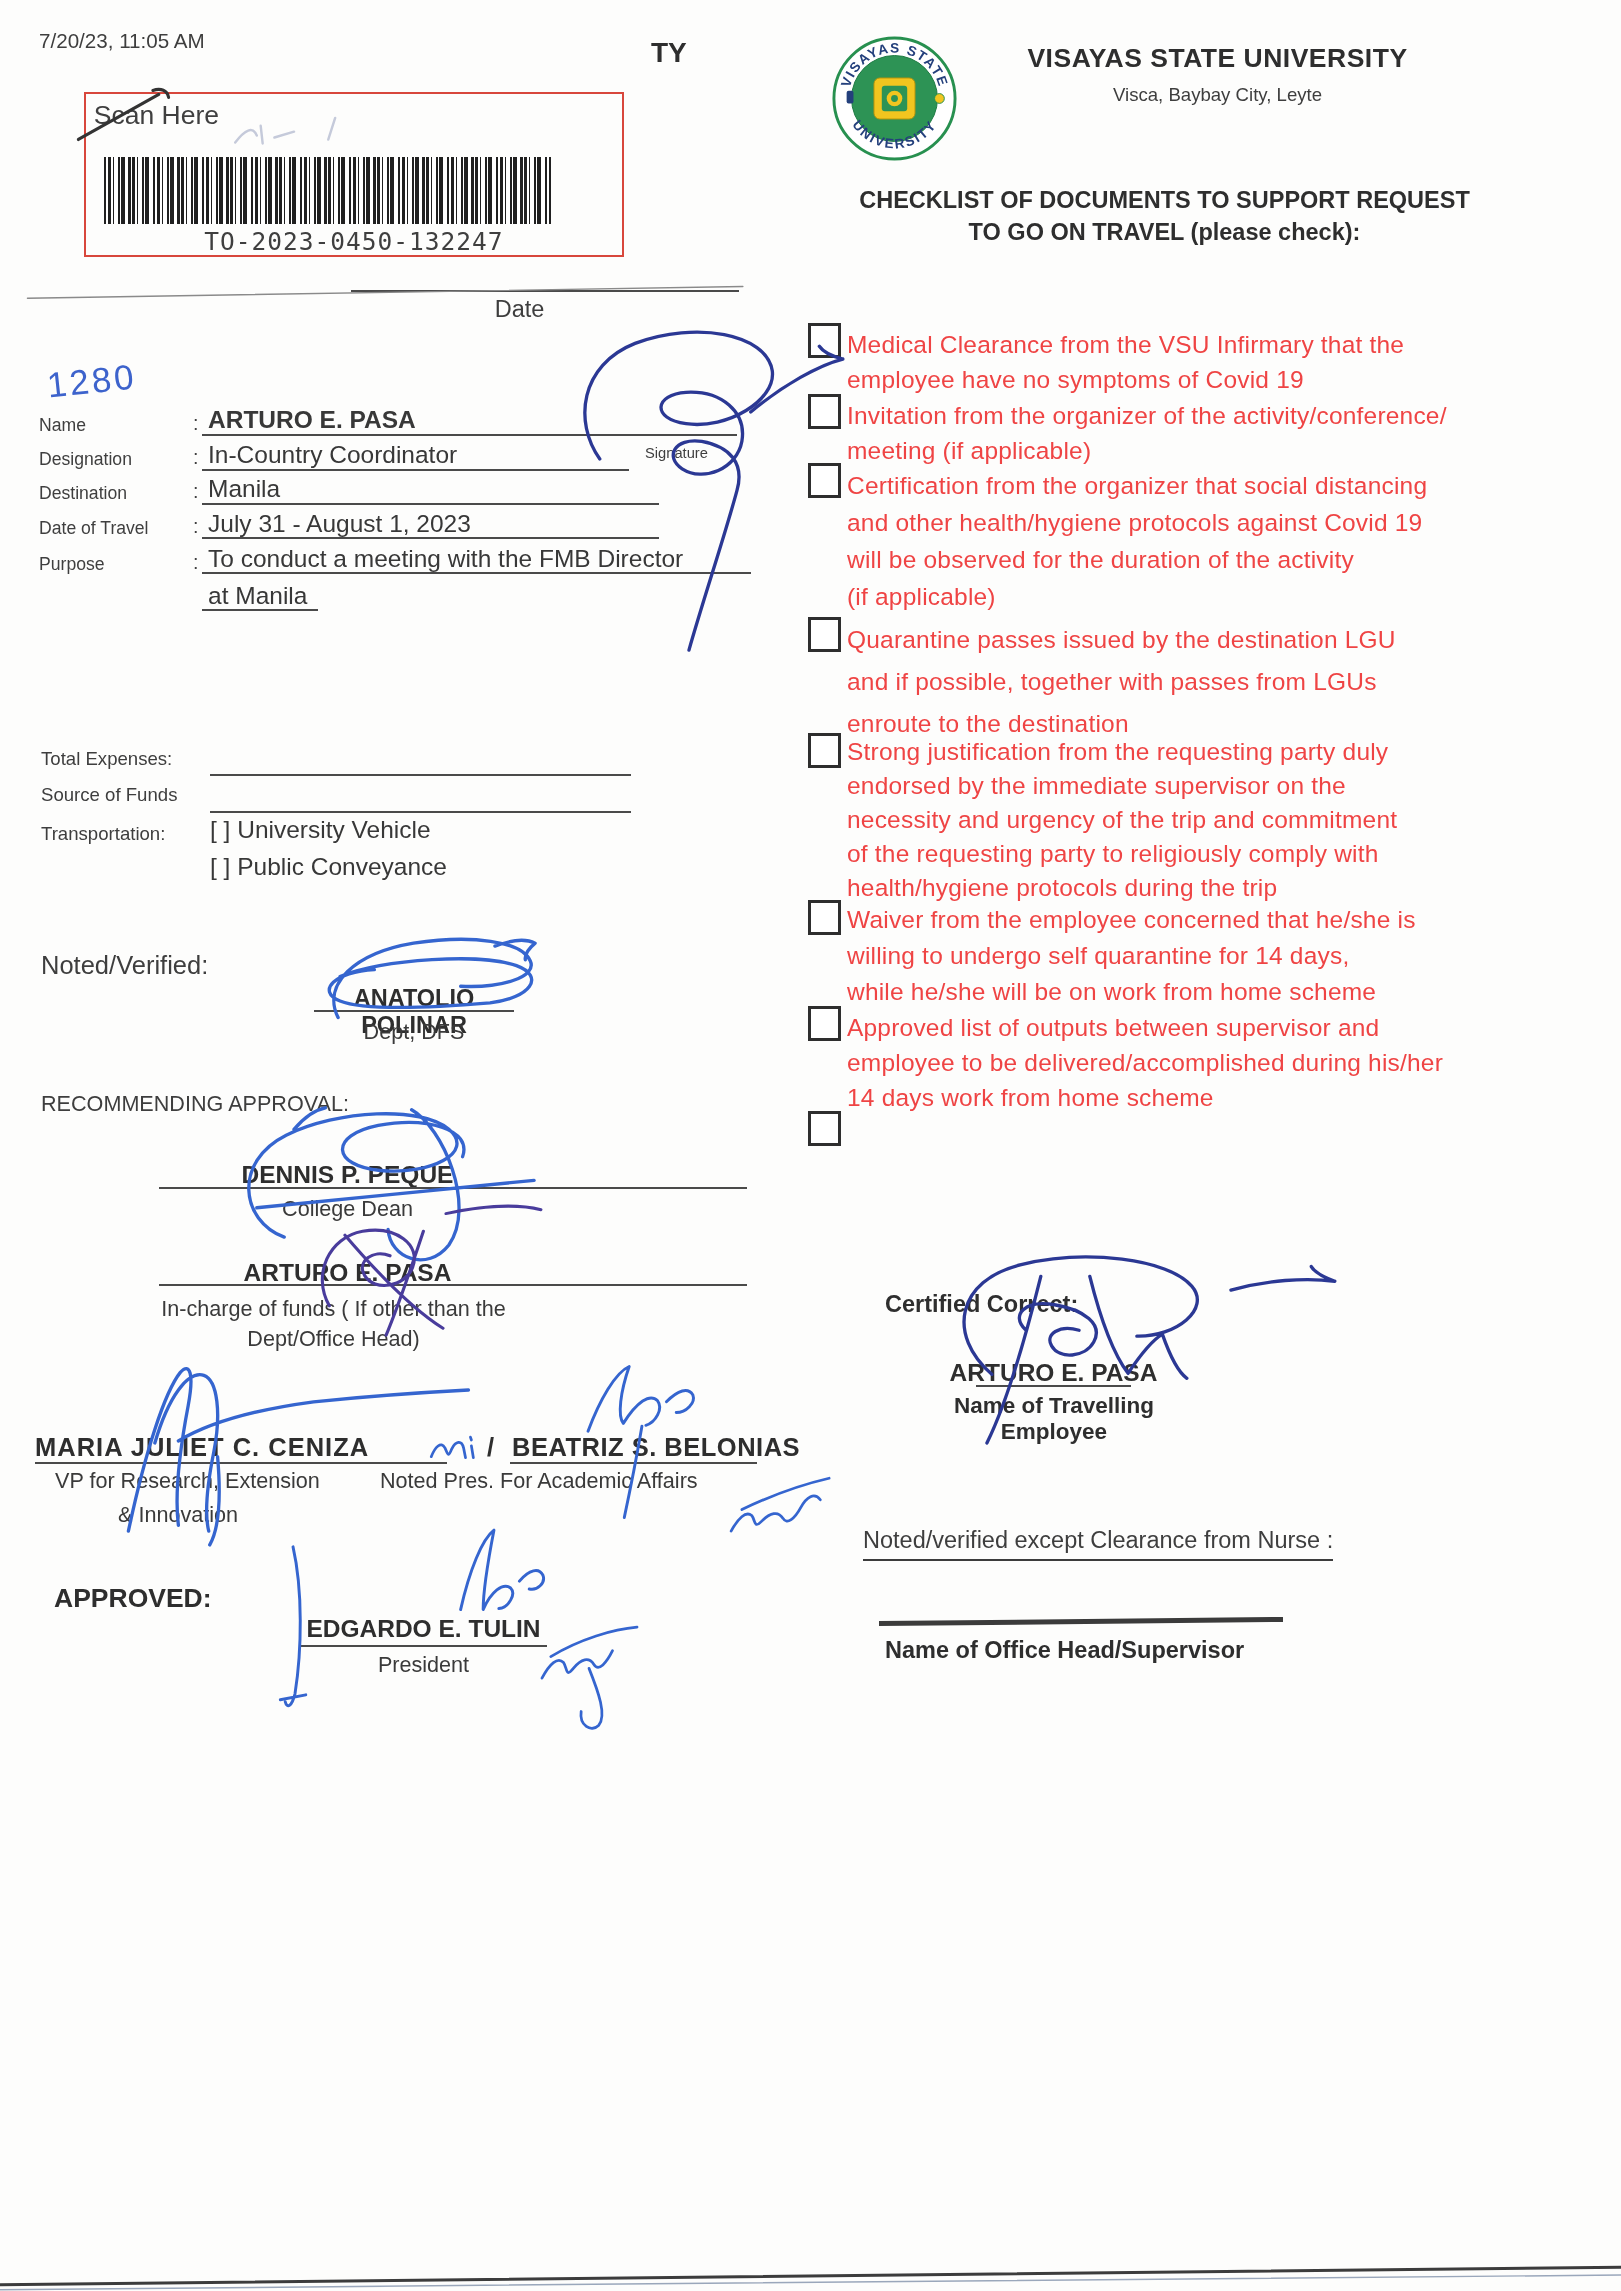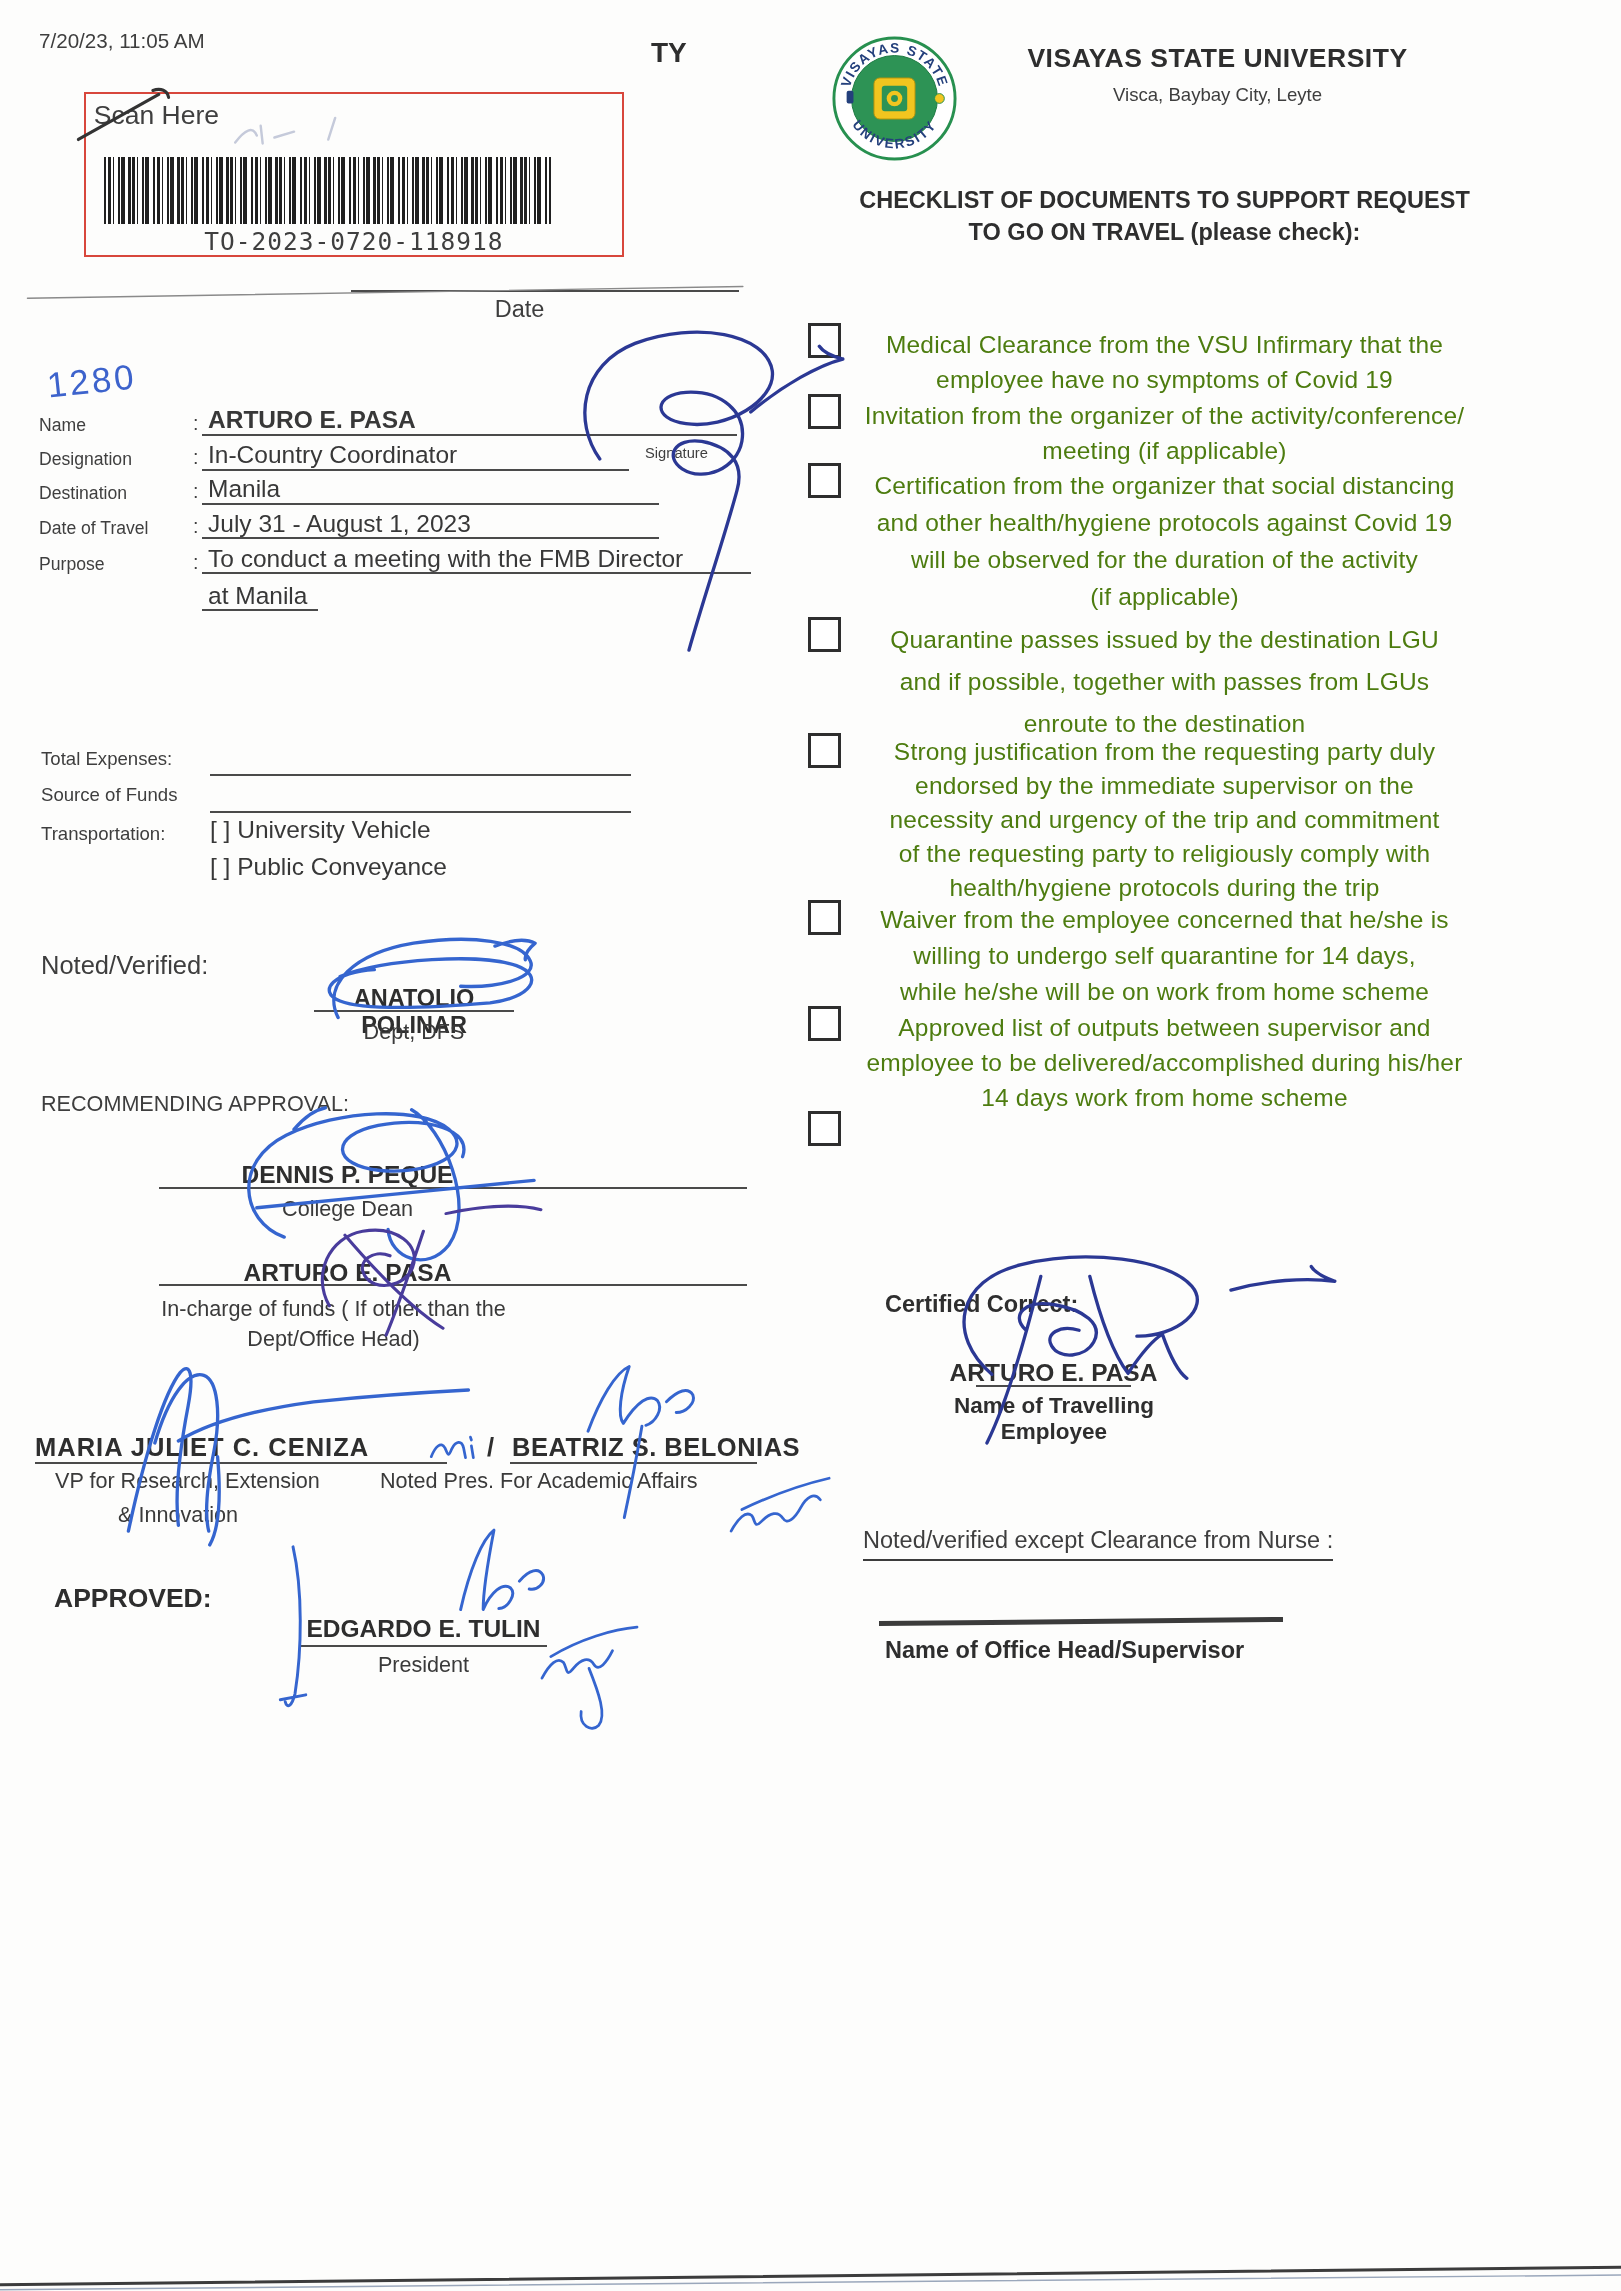--- a/index.html
+++ b/index.html
@@ -6,21 +6,21 @@
   .page{position:relative;width:1621px;height:2292px;background:#fefefdf7;background:#fdfdfc;overflow:hidden;
         font-family:"Liberation Sans", sans-serif;color:#3e3e3e;}
   .abs{position:absolute;}
   .hline{position:absolute;height:2px;background:#4a4a4a;}
   .b{font-weight:bold;color:#2e2e2e;}
   .ctr{text-align:center;}
   .lbl{font-size:17.6px;color:#3f3f3f;}
   .val{font-size:24.5px;color:#383838;}
   .colon{font-size:19.6px;color:#3f3f3f;}
   .cap{font-size:21.6px;color:#3a3a3a;}
-  .chk-text{font-size:24.5px;color:#4d7c0f;line-height:35px;letter-spacing:0.2px;text-align:center;}
+  .chk-text{font-size:24.5px;color:#ef4444;line-height:35px;letter-spacing:0.2px;}
   .checkbox{position:absolute;width:27.4px;height:29px;border:3.9px solid #2e2e2e;background:#fff;}
   .redbox{position:absolute;left:84px;top:92px;width:536px;height:161px;border:2.9px solid var(--red-accent,#d8473c);}
   .barcode{position:absolute;left:17.6px;top:63px;width:447px;height:67px;
     background:repeating-linear-gradient(90deg,#202020 0 2px,#fff 2px 3.9px,#202020 3.9px 6.9px,#fff 6.9px 8.8px,
       #202020 8.8px 9.8px,#fff 9.8px 13.7px,#202020 13.7px 15.7px,#fff 15.7px 16.7px,#202020 16.7px 20.6px,#fff 20.6px 24.5px);}
   .mono{font-family:"DejaVu Sans Mono", monospace;}
   .ink{position:absolute;left:0;top:0;pointer-events:none;}
   .hw{color:var(--ink-blue,#3d63cc);}
   .logo{position:absolute;left:831px;top:35px;width:127px;height:127px;}
 </style>
@@ -28,21 +28,21 @@
 <body>
 
 <div class="page">
 
   <div class="abs" style="left:39px;top:29px;font-size:20.6px;">7/20/23, 11:05 AM</div>
   <div class="abs b" style="left:651px;top:37px;font-size:28px;">TY</div>
 
   <div class="redbox">
     <div class="abs" style="left:7.8px;top:5.9px;font-size:26.5px;color:#3f3f3f;">Scan Here</div>
     <div class="barcode"></div>
-    <div class="abs mono ctr" style="left:0;top:133px;width:100%;font-size:24.5px;color:#3f3f3f;letter-spacing:1px;">TO-2023-0720-118918</div>
+    <div class="abs mono ctr" style="left:0;top:133px;width:100%;font-size:24.5px;color:#3f3f3f;letter-spacing:1px;">TO-2023-0450-132247</div>
   </div>
 
   <svg class="logo" viewBox="0 0 130 130">
     <circle cx="65" cy="65" r="62" fill="#ffffff" stroke="#27904f" stroke-width="3"></circle>
     <circle cx="65" cy="65" r="44" fill="#2d9355" stroke="#1d7a42" stroke-width="1"></circle>
     <path id="arcTop" d="M 18 65 A 47 47 0 0 1 112 65" fill="none"></path>
     <path id="arcBot" d="M 14 65 A 51 51 0 0 0 116 65" fill="none"></path>
     <text font-size="14" font-weight="bold" fill="#24407c" letter-spacing="1.5"><textPath href="#arcTop" startOffset="50%" text-anchor="middle">VISAYAS STATE</textPath></text>
     <text font-size="14" font-weight="bold" fill="#24407c" letter-spacing="2"><textPath href="#arcBot" startOffset="50%" text-anchor="middle">UNIVERSITY</textPath></text>
     <rect x="44" y="44" width="42" height="42" rx="6" fill="#f2c51f" stroke="#b8930a"></rect>

